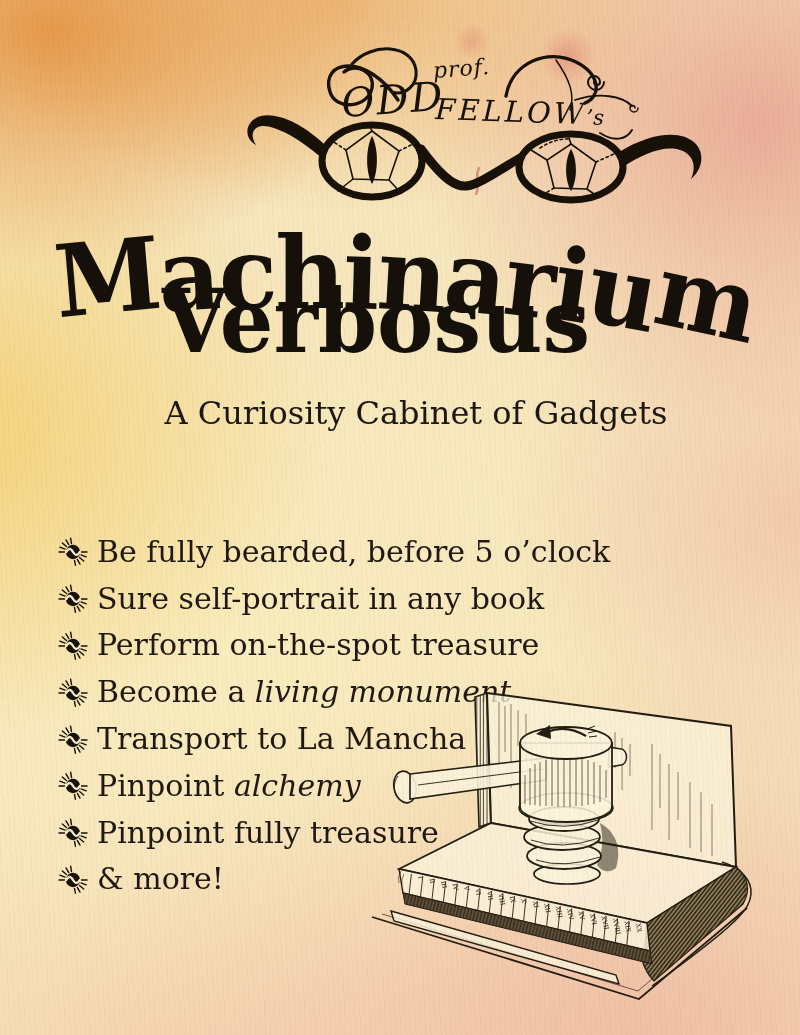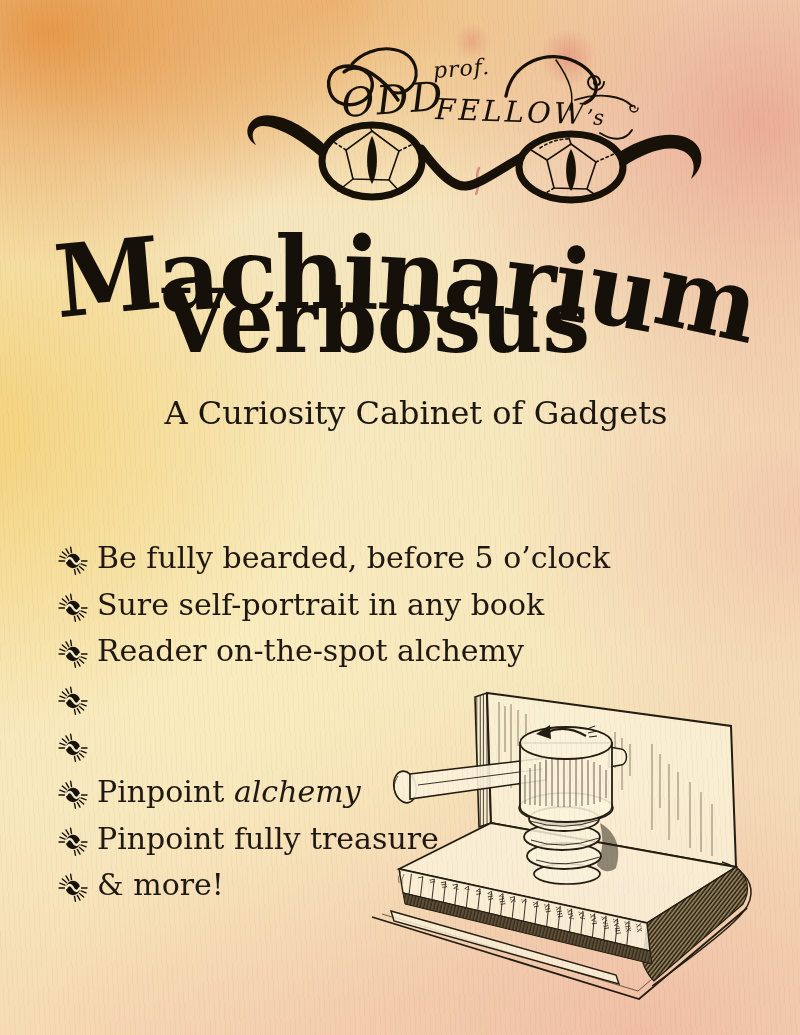--- a/index.html
+++ b/index.html
@@ -48,21 +48,21 @@
     position:absolute; left:0; top:277px; width:800px; margin:0;
     text-align:center; font-size:88px; font-weight:700; line-height:1;
     color:#151009; letter-spacing:0; transform:scaleX(.96) translateX(-25px);
   }
 
   .tagline { position:absolute; left:0; top:376px; width:800px; margin:16px; text-align:center;
              font-size:32px; line-height:43px; color:#1d1712; }
   .tagline p { margin:0; }
 
   .features { position:absolute; left:58px; top:528px; margin:0; padding:0; list-style:none; }
-  .features li { display:flex; align-items:flex-end; height:46.8px; font-size:30px; color:#201812; white-space:nowrap; }
+  .features li { display:flex; align-items:center; height:46.8px; font-size:30px; color:#201812; white-space:nowrap; }
   .bullet-icon { width:30px; height:30px; margin-right:9px; flex:none; }
   .features .it { font-style:italic; }
 
   .press { position:absolute; left:360px; top:680px; width:440px; height:355px; }
 </style>
 </head>
 <body>
 
 <div class="poster">
 
@@ -178,57 +178,59 @@
       <line x1="6.5" y1="16" x2="1" y2="16"></line>
       <line x1="16.5" y1="24.4" x2="17.4" y2="29.2"></line>
       <line x1="19.3" y1="23.4" x2="22" y2="28.1"></line>
       <line x1="21.5" y1="21.5" x2="25.7" y2="25"></line>
       <line x1="23" y1="18.9" x2="28.2" y2="20.8"></line>
       <line x1="23.5" y1="16" x2="29" y2="16"></line>
     </g>
     <circle cx="15" cy="16" r="7.2" fill="#171107"></circle>
     <path d="M8.3,16 Q11.6,10 15,16 Q18.4,22 21.7,16" fill="none" stroke="#f6eccb" stroke-width="2.3" stroke-linecap="round"></path>
   </svg>
-        <span><span>Reader on-the-spot alchemy</span></span>
-      </li>
-      <li>
-        <svg class="bullet-icon" viewBox="0 0 30 30" aria-hidden="true">
-    <g stroke="#171107" stroke-width="1.4" stroke-linecap="round">
-      <line x1="13.5" y1="7.6" x2="12.6" y2="2.2"></line>
-      <line x1="10.8" y1="8.6" x2="8" y2="3.9"></line>
-      <line x1="8.5" y1="10.5" x2="4.3" y2="7"></line>
-      <line x1="7" y1="13.1" x2="1.8" y2="11.2"></line>
-      <line x1="6.5" y1="16" x2="1" y2="16"></line>
-      <line x1="16.5" y1="24.4" x2="17.4" y2="29.2"></line>
-      <line x1="19.3" y1="23.4" x2="22" y2="28.1"></line>
-      <line x1="21.5" y1="21.5" x2="25.7" y2="25"></line>
-      <line x1="23" y1="18.9" x2="28.2" y2="20.8"></line>
-      <line x1="23.5" y1="16" x2="29" y2="16"></line>
-    </g>
-    <circle cx="15" cy="16" r="7.2" fill="#171107"></circle>
-    <path d="M8.3,16 Q11.6,10 15,16 Q18.4,22 21.7,16" fill="none" stroke="#f6eccb" stroke-width="2.3" stroke-linecap="round"></path>
-  </svg>
-      </li>
-      <li>
-        <svg class="bullet-icon" viewBox="0 0 30 30" aria-hidden="true">
-    <g stroke="#171107" stroke-width="1.4" stroke-linecap="round">
-      <line x1="13.5" y1="7.6" x2="12.6" y2="2.2"></line>
-      <line x1="10.8" y1="8.6" x2="8" y2="3.9"></line>
-      <line x1="8.5" y1="10.5" x2="4.3" y2="7"></line>
-      <line x1="7" y1="13.1" x2="1.8" y2="11.2"></line>
-      <line x1="6.5" y1="16" x2="1" y2="16"></line>
-      <line x1="16.5" y1="24.4" x2="17.4" y2="29.2"></line>
-      <line x1="19.3" y1="23.4" x2="22" y2="28.1"></line>
-      <line x1="21.5" y1="21.5" x2="25.7" y2="25"></line>
-      <line x1="23" y1="18.9" x2="28.2" y2="20.8"></line>
-      <line x1="23.5" y1="16" x2="29" y2="16"></line>
-    </g>
-    <circle cx="15" cy="16" r="7.2" fill="#171107"></circle>
-    <path d="M8.3,16 Q11.6,10 15,16 Q18.4,22 21.7,16" fill="none" stroke="#f6eccb" stroke-width="2.3" stroke-linecap="round"></path>
-  </svg>
+        <span><span>Perform on-the-spot treasure</span></span>
+      </li>
+      <li>
+        <svg class="bullet-icon" viewBox="0 0 30 30" aria-hidden="true">
+    <g stroke="#171107" stroke-width="1.4" stroke-linecap="round">
+      <line x1="13.5" y1="7.6" x2="12.6" y2="2.2"></line>
+      <line x1="10.8" y1="8.6" x2="8" y2="3.9"></line>
+      <line x1="8.5" y1="10.5" x2="4.3" y2="7"></line>
+      <line x1="7" y1="13.1" x2="1.8" y2="11.2"></line>
+      <line x1="6.5" y1="16" x2="1" y2="16"></line>
+      <line x1="16.5" y1="24.4" x2="17.4" y2="29.2"></line>
+      <line x1="19.3" y1="23.4" x2="22" y2="28.1"></line>
+      <line x1="21.5" y1="21.5" x2="25.7" y2="25"></line>
+      <line x1="23" y1="18.9" x2="28.2" y2="20.8"></line>
+      <line x1="23.5" y1="16" x2="29" y2="16"></line>
+    </g>
+    <circle cx="15" cy="16" r="7.2" fill="#171107"></circle>
+    <path d="M8.3,16 Q11.6,10 15,16 Q18.4,22 21.7,16" fill="none" stroke="#f6eccb" stroke-width="2.3" stroke-linecap="round"></path>
+  </svg>
+        <span><span>Become a </span><span class="it">living monument</span></span>
+      </li>
+      <li>
+        <svg class="bullet-icon" viewBox="0 0 30 30" aria-hidden="true">
+    <g stroke="#171107" stroke-width="1.4" stroke-linecap="round">
+      <line x1="13.5" y1="7.6" x2="12.6" y2="2.2"></line>
+      <line x1="10.8" y1="8.6" x2="8" y2="3.9"></line>
+      <line x1="8.5" y1="10.5" x2="4.3" y2="7"></line>
+      <line x1="7" y1="13.1" x2="1.8" y2="11.2"></line>
+      <line x1="6.5" y1="16" x2="1" y2="16"></line>
+      <line x1="16.5" y1="24.4" x2="17.4" y2="29.2"></line>
+      <line x1="19.3" y1="23.4" x2="22" y2="28.1"></line>
+      <line x1="21.5" y1="21.5" x2="25.7" y2="25"></line>
+      <line x1="23" y1="18.9" x2="28.2" y2="20.8"></line>
+      <line x1="23.5" y1="16" x2="29" y2="16"></line>
+    </g>
+    <circle cx="15" cy="16" r="7.2" fill="#171107"></circle>
+    <path d="M8.3,16 Q11.6,10 15,16 Q18.4,22 21.7,16" fill="none" stroke="#f6eccb" stroke-width="2.3" stroke-linecap="round"></path>
+  </svg>
+        <span><span>Transport to La Mancha</span></span>
       </li>
       <li>
         <svg class="bullet-icon" viewBox="0 0 30 30" aria-hidden="true">
     <g stroke="#171107" stroke-width="1.4" stroke-linecap="round">
       <line x1="13.5" y1="7.6" x2="12.6" y2="2.2"></line>
       <line x1="10.8" y1="8.6" x2="8" y2="3.9"></line>
       <line x1="8.5" y1="10.5" x2="4.3" y2="7"></line>
       <line x1="7" y1="13.1" x2="1.8" y2="11.2"></line>
       <line x1="6.5" y1="16" x2="1" y2="16"></line>
       <line x1="16.5" y1="24.4" x2="17.4" y2="29.2"></line>

